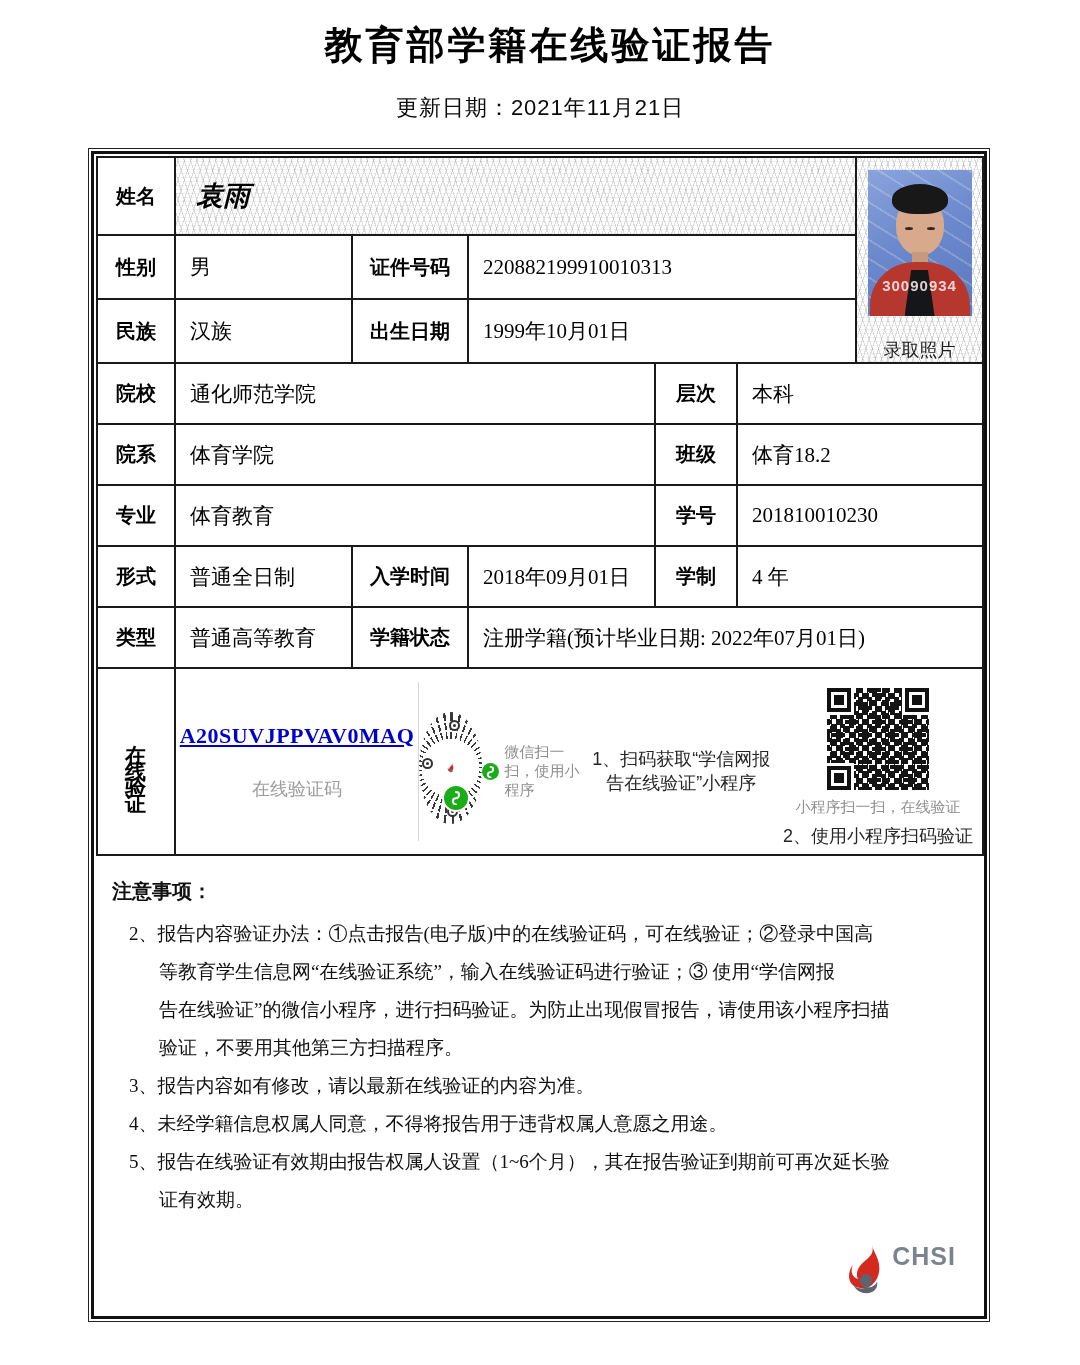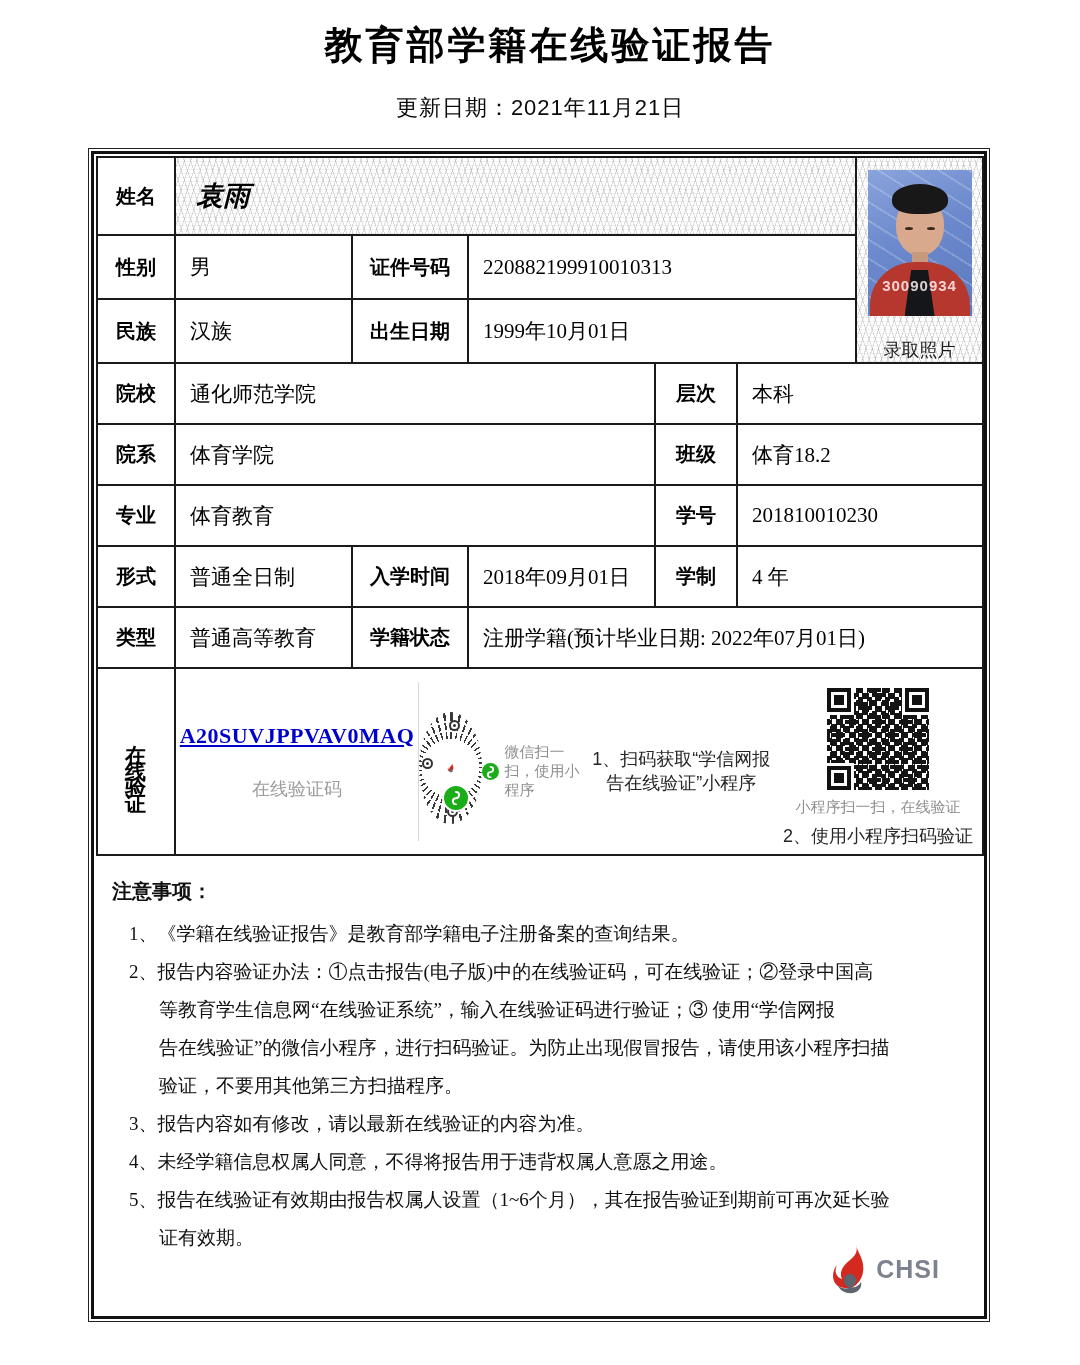--- a/index.html
+++ b/index.html
@@ -119,21 +119,21 @@
   .f-tl { top:0; left:0; } .f-tr { top:0; right:0; } .f-bl { bottom:0; left:0; }
 
   .wx-ico { width:17px; height:17px; border-radius:50%; background:#1aad19; display:inline-flex; align-items:center; justify-content:center; flex:none; }
 
   
   .notes { padding:14px 18px 0 16px; font-family:"Liberation Serif",serif; color:#101010; }
   .notes-h { font-size:20px; font-weight:bold; font-family:"Liberation Sans",sans-serif; margin:8px 0 10px 0; }
   .note-item { font-size:19px; line-height:38px; padding-left:47px; text-indent:-30px; white-space:pre-line; }
 
   
-  .chsi { position:absolute; right:44px; bottom:16px; display:flex; align-items:center; gap:7px; }
+  .chsi { position:absolute; right:28px; bottom:16px; display:flex; align-items:flex-start; gap:7px; }
   .chsi-text { font-size:25px; font-weight:bold; color:#7d838e; letter-spacing:1px; font-family:"Liberation Sans",sans-serif; line-height:1; padding-bottom:6px; }
 </style>
 </head>
 <body>
 
 <div class="doc-title">教育部学籍在线验证报告</div>
 <div class="doc-date">更新日期：2021年11月21日</div>
 
 <div class="frame">
   <div class="frame-inner">
@@ -257,21 +257,20 @@
               <div class="cap-dark">2、使用小程序扫码验证</div>
             </div>
           </div>
         </td>
       </tr>
     </tbody>
       </table>
 
     <div class="notes">
       <div class="notes-h">注意事项：</div>
-      <div class="note-item">1、《学籍在线验证报告》是教育部学籍电子注册备案的查询结果。</div>
       <div class="note-item">2、报告内容验证办法：①点击报告(电子版)中的在线验证码，可在线验证；②登录中国高
 等教育学生信息网“在线验证系统”，输入在线验证码进行验证；③ 使用“学信网报
 告在线验证”的微信小程序，进行扫码验证。为防止出现假冒报告，请使用该小程序扫描
 验证，不要用其他第三方扫描程序。</div>
       <div class="note-item">3、报告内容如有修改，请以最新在线验证的内容为准。</div>
       <div class="note-item">4、未经学籍信息权属人同意，不得将报告用于违背权属人意愿之用途。</div>
       <div class="note-item">5、报告在线验证有效期由报告权属人设置（1~6个月），其在报告验证到期前可再次延长验
 证有效期。</div>
     </div>
 

